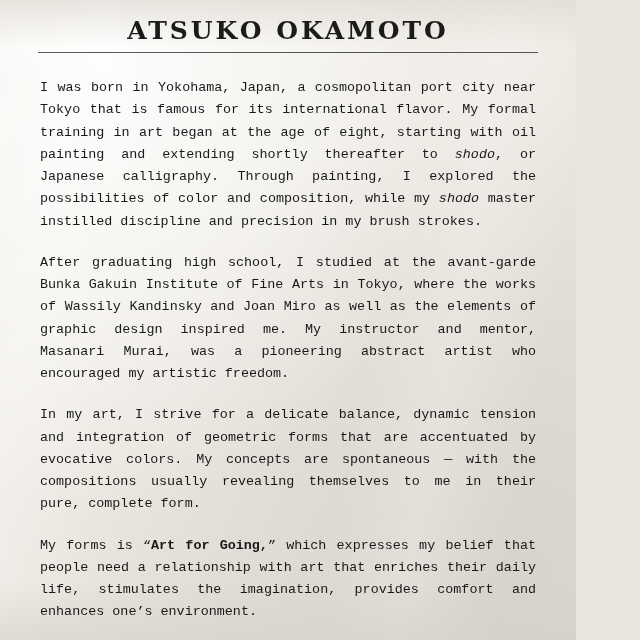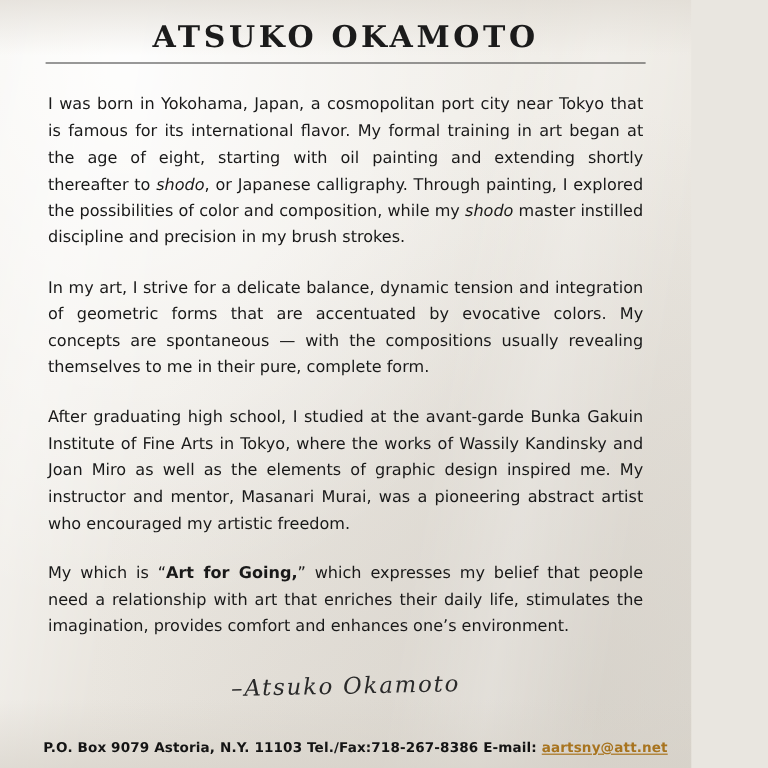--- a/index.html
+++ b/index.html
@@ -72,20 +72,21 @@
     position: relative;
     z-index: 2;
     margin: 24px 4px 0 4px;
     color: #191919;
     font-size: 13.4px;
     line-height: 1.66;
     text-align: justify;
   }
   .body p {
     margin: 0 0 19px 0;
+    font-family: Liberation Mono, monospace;
   }
   .body p:last-child { margin-bottom: 0; }
   .it { font-style: italic; }
   .bd { font-weight: bold; }
 
   .signature {
     position: relative;
     z-index: 2;
     text-align: center;
     margin-top: 26px;
@@ -121,25 +122,21 @@
 
   <div class="sheen sheen-a"></div>
   <div class="sheen sheen-b"></div>
   <div class="sheen sheen-c"></div>
 
   <h1 class="title">ATSUKO OKAMOTO</h1>
   <div class="rule"></div>
 
   <div class="body">
     <p><span>I was born in Yokohama, Japan, a cosmopolitan port city near Tokyo that is famous for its international flavor. My formal training in art began at the age of eight, starting with oil painting and extending shortly thereafter to </span><span class="it">shodo</span><span>, or Japanese calligraphy. Through painting, I explored the possibilities of color and composition, while my </span><span class="it">shodo</span><span> master instilled discipline and precision in my brush strokes.</span></p>
+    <p><span>After graduating high school, I studied at the avant-garde Bunka Gakuin Institute of Fine Arts in Tokyo, where the works of Wassily Kandinsky and Joan Miro as well as the elements of graphic design inspired me. My instructor and mentor, Masanari Murai, was a pioneering abstract artist who encouraged my artistic freedom.</span></p>
     <p><span>In my art, I strive for a delicate balance, dynamic tension and integration of geometric forms that are accentuated by evocative colors. My concepts are spontaneous — with the compositions usually revealing themselves to me in their pure, complete form.</span></p>
-    <p><span>After graduating high school, I studied at the avant-garde Bunka Gakuin Institute of Fine Arts in Tokyo, where the works of Wassily Kandinsky and Joan Miro as well as the elements of graphic design inspired me. My instructor and mentor, Masanari Murai, was a pioneering abstract artist who encouraged my artistic freedom.</span></p>
-    <p><span>My which is “</span><span class="bd">Art for Going,</span><span>” which expresses my belief that people need a relationship with art that enriches their daily life, stimulates the imagination, provides comfort and enhances one’s environment.</span></p>
+    <p><span>My forms is “</span><span class="bd">Art for Going,</span><span>” which expresses my belief that people need a relationship with art that enriches their daily life, stimulates the imagination, provides comfort and enhances one’s environment.</span></p>
   </div>
 
   <div class="signature">–Atsuko Okamoto</div>
 
-  <div class="footer">
-    <span>P.O. Box 9079 Astoria, N.Y. 11103 Tel./Fax:718-267-8386  E-mail:</span>
-    <span class="email-link" style="color: rgb(168, 116, 31);">aartsny@att.net</span>
-  </div>
 
 </div>
 
 </body></html>

